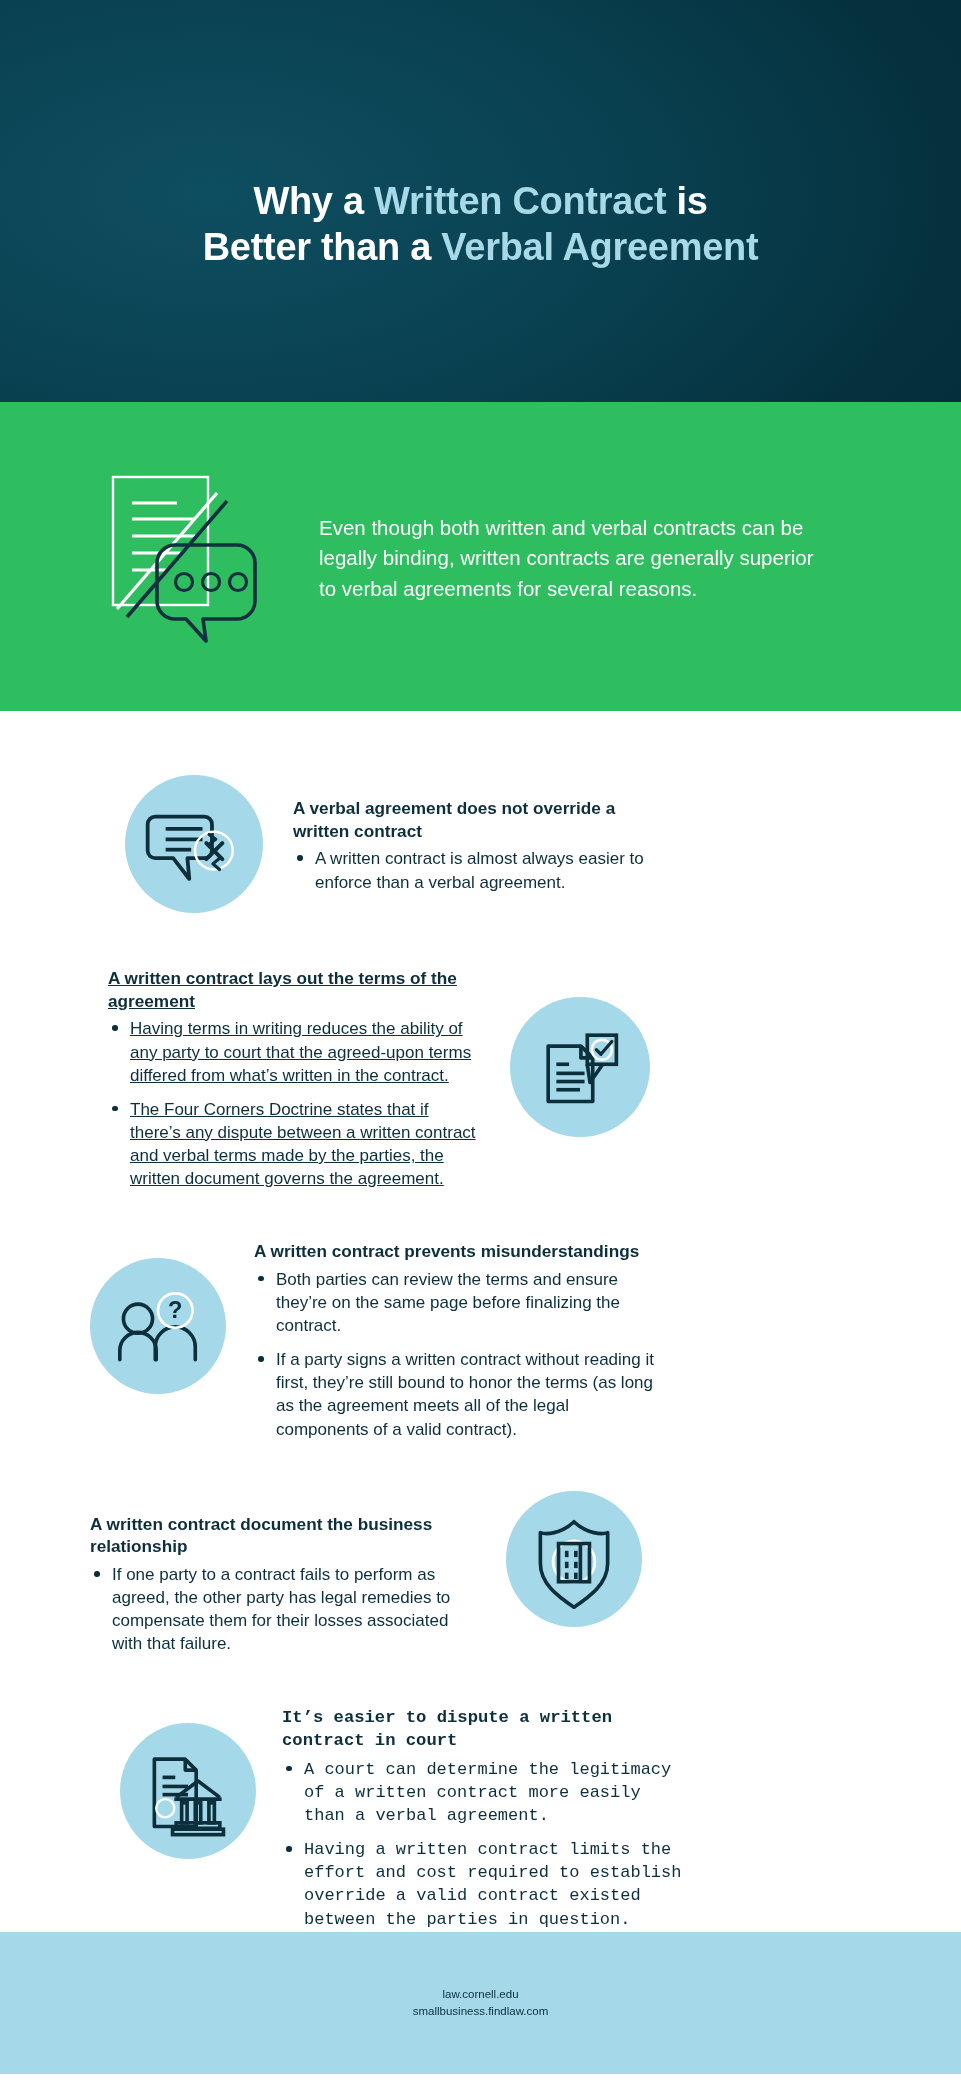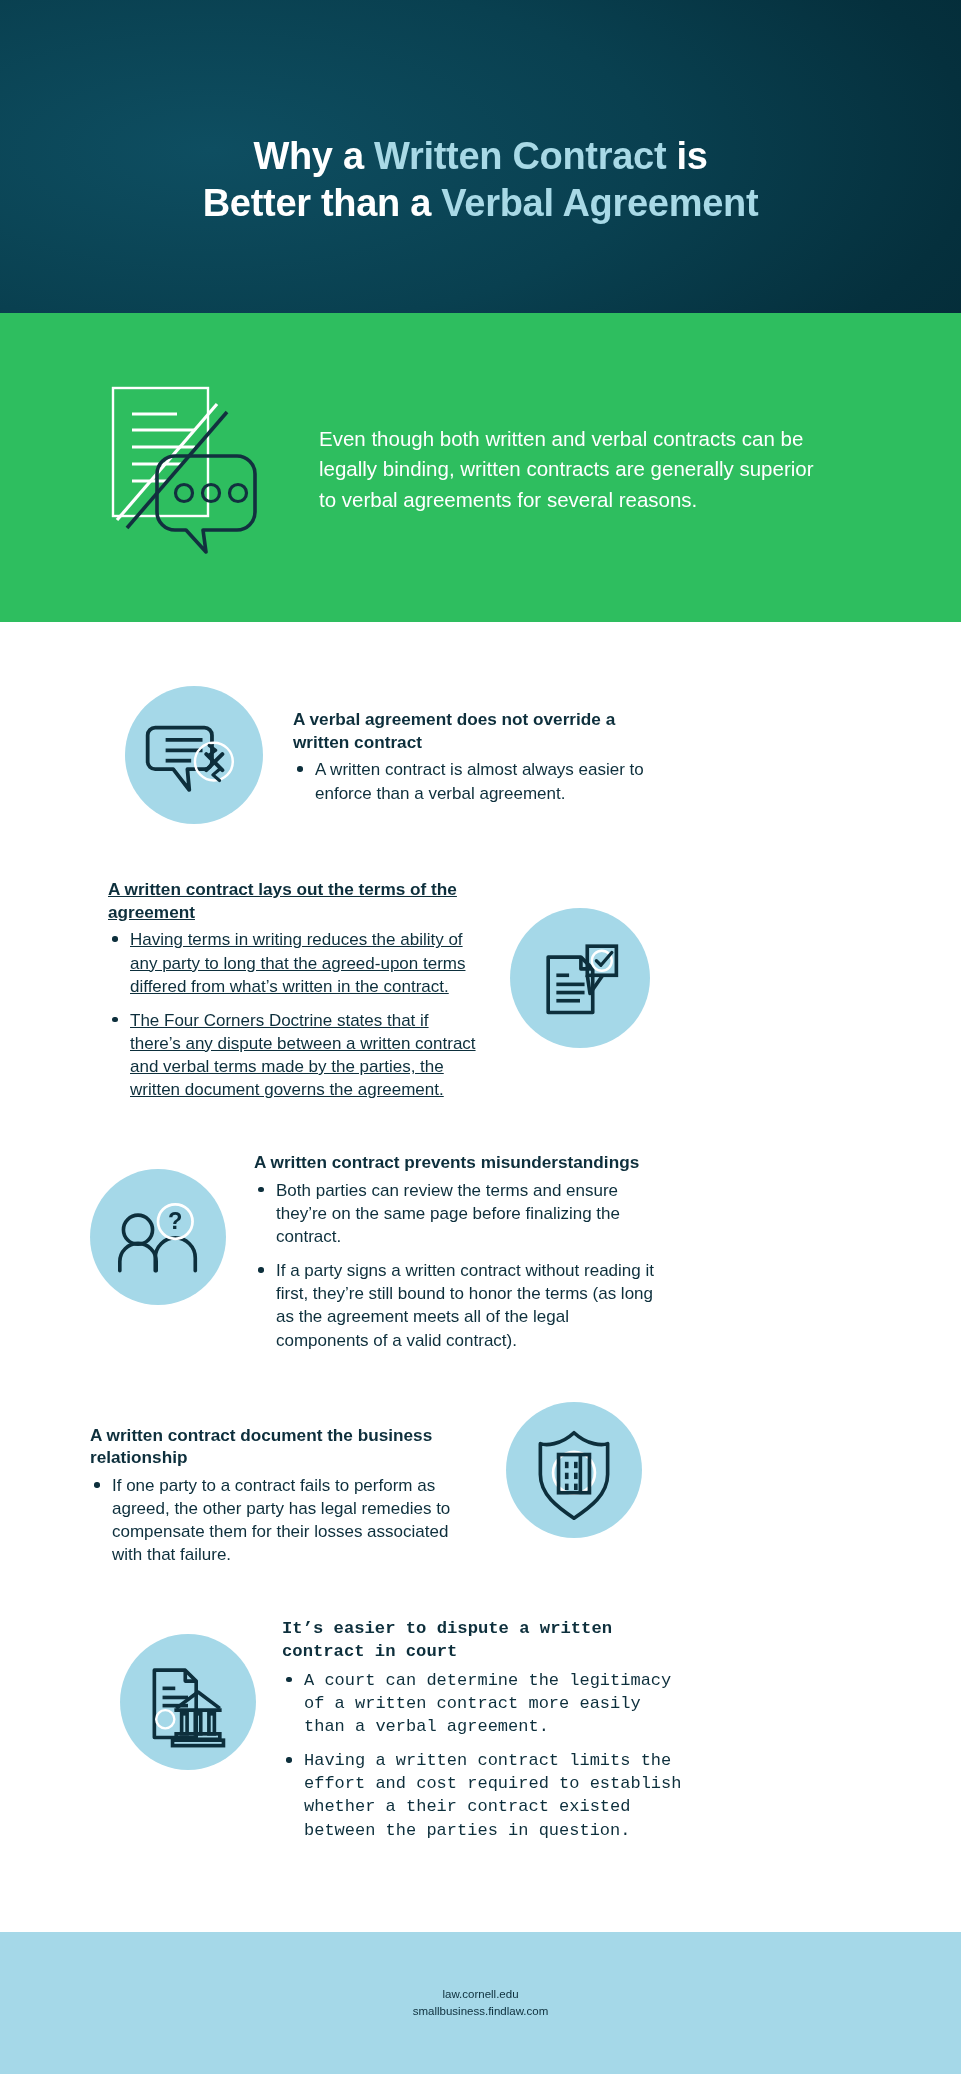--- a/index.html
+++ b/index.html
@@ -8,21 +8,21 @@
     width:961px; height:2082px;
     font-family:"Liberation Sans", sans-serif;
     color:#0d2f3c;
     position:relative;
     overflow:hidden;
   }
 
   
   .header{
     position:relative;
-    height:313px;
+    height:402px;
     background:#042a35;
     background-image:
       radial-gradient(ellipse 120% 150% at 22% 48%, #0e4e61 0%, #094050 38%, #05303d 66%, #032630 100%);
     display:flex;
     align-items:center;
     justify-content:center;
   }
   .header-title{
     text-align:center;
     font-size:38px;
@@ -191,21 +191,21 @@
       <ul class="bullets">
         <li>A written contract is almost always easier to enforce than a verbal agreement.</li>
       </ul>
     </div>
   </div>
 
   <div class="row icon-right" id="sec2">
     <div class="copy">
       <div class="head">A written contract lays out the terms of the agreement</div>
       <ul class="bullets">
-        <li>Having terms in writing reduces the ability of any party to long that the agreed-upon terms differed from what’s written in the contract.</li>
+        <li>Having terms in writing reduces the ability of any party to court that the agreed-upon terms differed from what’s written in the contract.</li>
         <li>The Four Corners Doctrine states that if there’s any dispute between a written contract and verbal terms made by the parties, the written document governs the agreement.</li>
       </ul>
     </div>
     <div class="bubble">
       <svg viewBox="0 0 110 110" width="100" height="100">
         <path d="M20 32 h36 l13 13 v48 h-49 z" fill="none" stroke="#0d2f3c" stroke-width="4" stroke-linejoin="round"></path>
         <polyline points="56,32 56,45 69,45" fill="none" stroke="#0d2f3c" stroke-width="4" stroke-linejoin="round"></polyline>
         <line x1="29" y1="52" x2="43" y2="52" stroke="#0d2f3c" stroke-width="4"></line>
         <line x1="29" y1="62" x2="60" y2="62" stroke="#0d2f3c" stroke-width="4"></line>
         <line x1="29" y1="71" x2="60" y2="71" stroke="#0d2f3c" stroke-width="4"></line>
@@ -275,21 +275,21 @@
         <rect x="63" y="68" width="6" height="22" fill="none" stroke="#0d2f3c" stroke-width="4"></rect>
         <rect x="78" y="68" width="6" height="22" fill="none" stroke="#0d2f3c" stroke-width="4"></rect>
         <rect x="42" y="90" width="48" height="6" fill="none" stroke="#0d2f3c" stroke-width="4"></rect>
         <rect x="38" y="97" width="56" height="6" fill="none" stroke="#0d2f3c" stroke-width="4"></rect>
       </svg>
     </div>
     <div class="copy">
       <div class="head">It’s easier to dispute a written contract in court</div>
       <ul class="bullets">
         <li>A court can determine the legitimacy of a written contract more easily than a verbal agreement.</li>
-        <li>Having a written contract limits the effort and cost required to establish whether a their contract existed between the parties in question.</li>
+        <li>Having a written contract limits the effort and cost required to establish override a valid contract existed between the parties in question.</li>
       </ul>
     </div>
   </div>
 
 </div>
 
 <div class="footer">
   <div class="footer-lines">
     <div>law.cornell.edu</div>
     <div>smallbusiness.findlaw.com</div>

